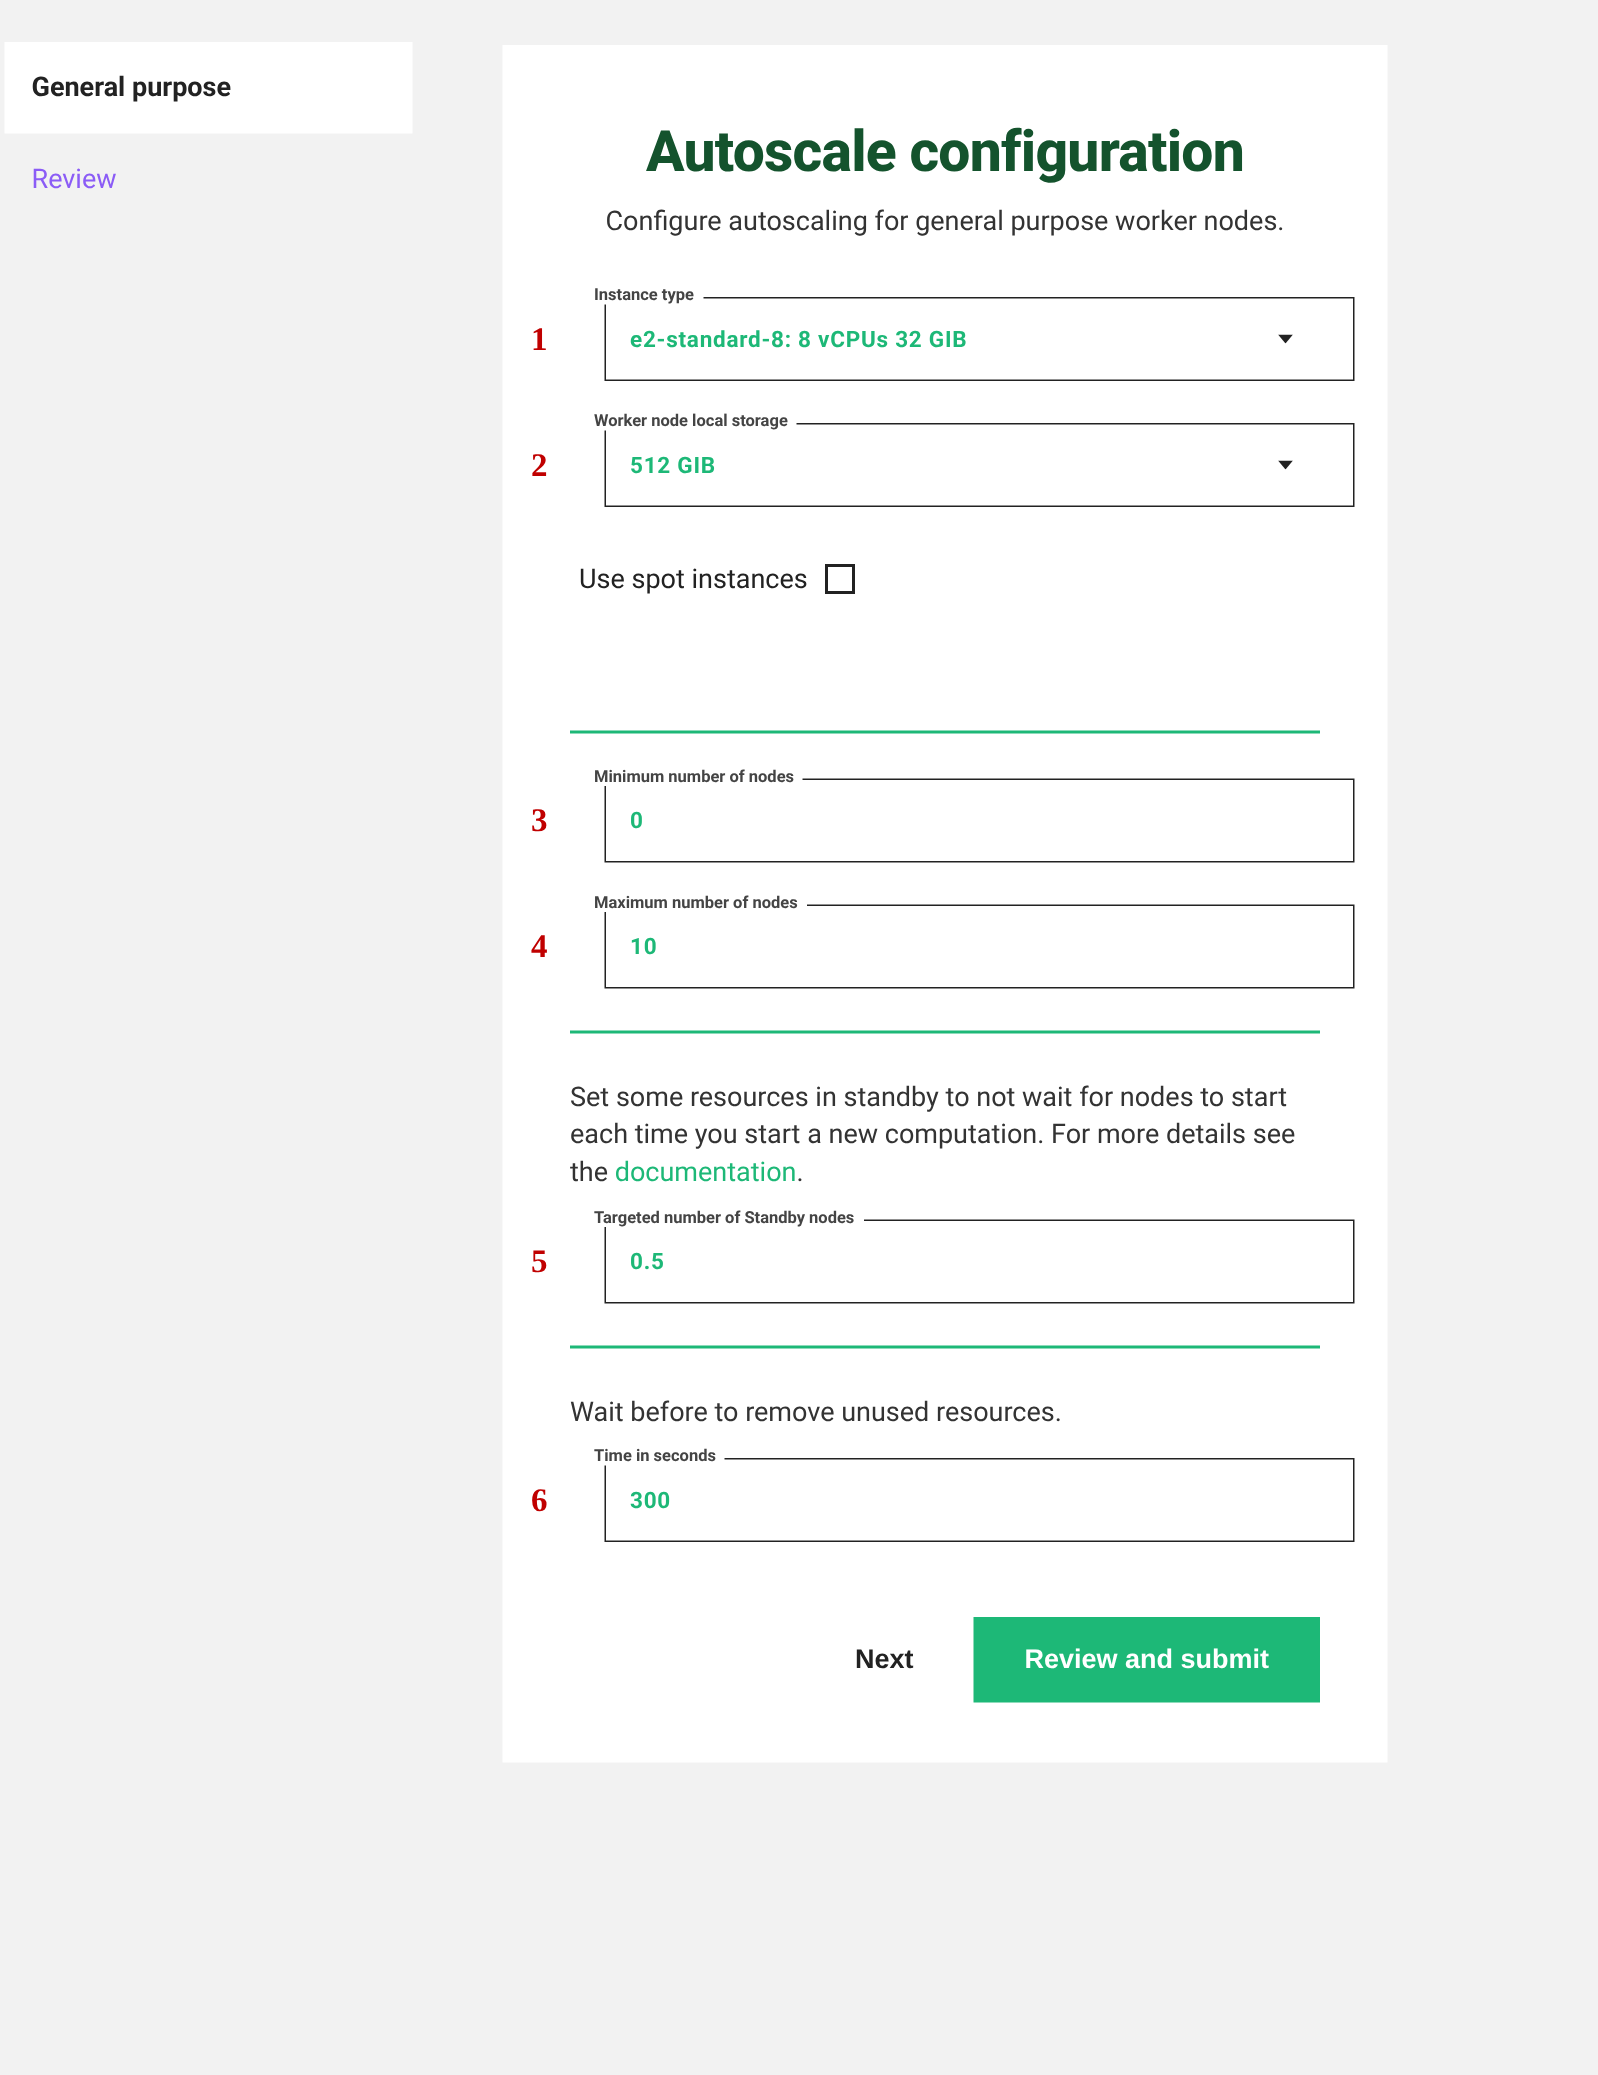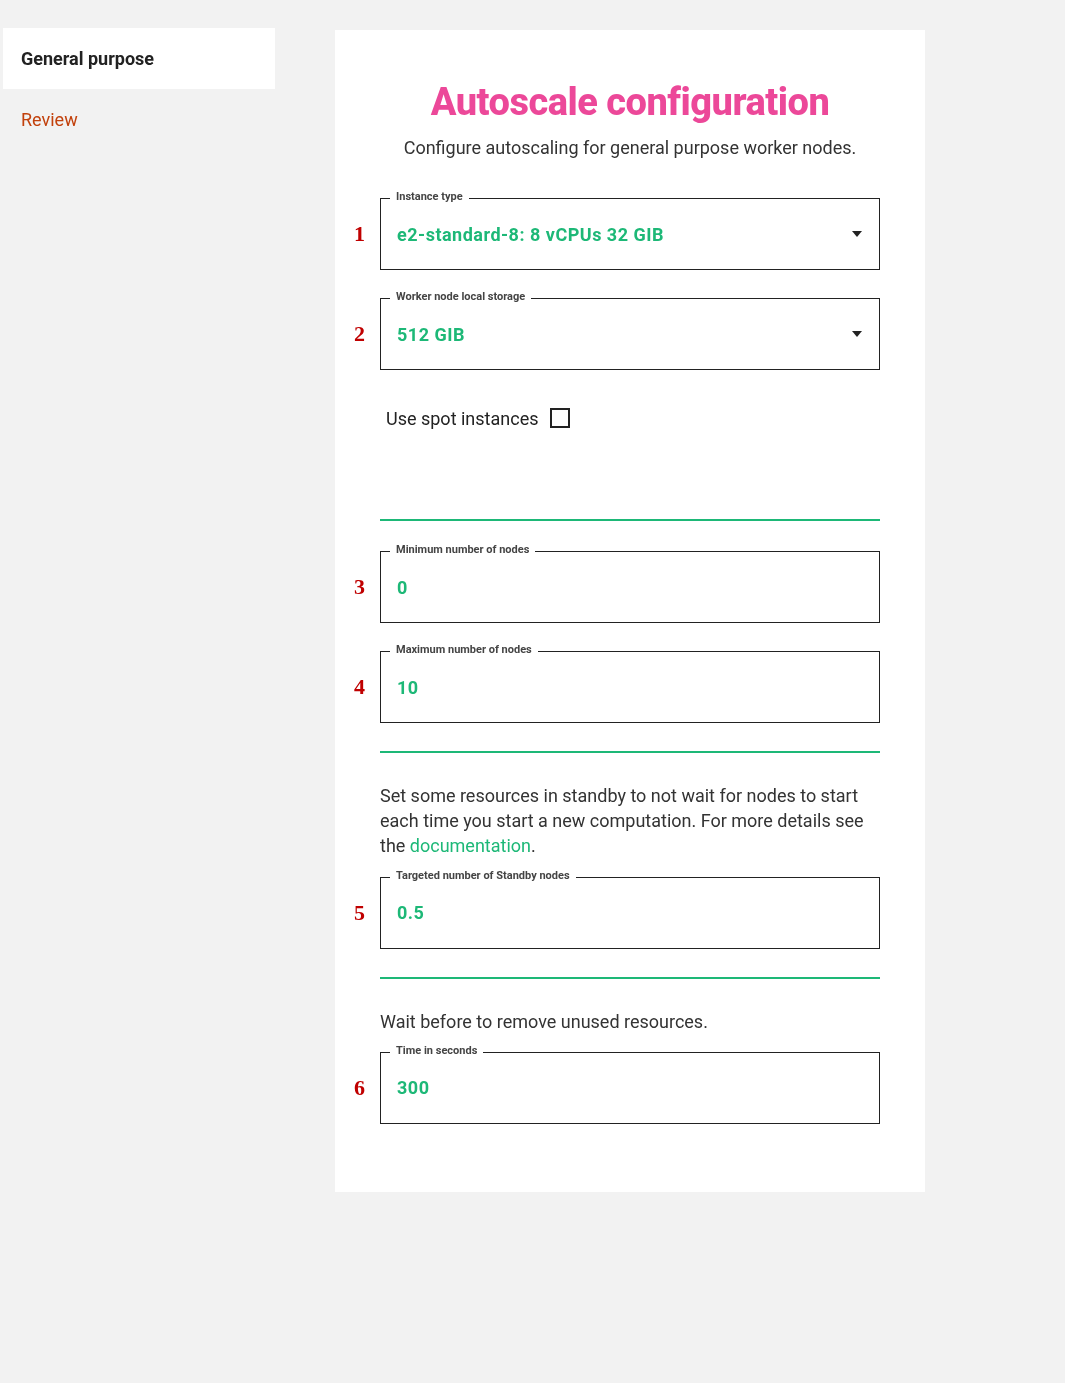--- a/index.html
+++ b/index.html
@@ -11,42 +11,42 @@
       display: flex;
     }
     .sidebar {
       width: 275px;
       padding-top: 28px;
       padding-left: 3px;
     }
     .sidebar-item {
       padding: 20px 18px;
       font-size: 18px;
-      color: #c2410c;
+      color: #8b5cf6;
       cursor: pointer;
     }
     .sidebar-item.active {
       background: #ffffff;
       font-weight: 700;
       color: #222;
     }
     .main {
       flex: 1;
       padding: 30px 140px 30px 60px;
     }
     .card {
       background: #fff;
       padding: 50px 45px 40px 45px;
       width: 100%;
     }
     .title {
       text-align: center;
       font-size: 38px;
       font-weight: 800;
-      color: #ec4899;
+      color: #14532d;
       margin-bottom: 0;
       letter-spacing: -0.5px;
     }
     .subtitle1, .subtitle2 {
       text-align: center;
       font-size: 18px;
       color: #333;
       margin-bottom: 10px;
     }
     .subtitle1 a, .standby-desc a {
@@ -69,30 +69,31 @@
       left: 10px;
       background: #fff;
       padding: 0 6px;
       font-size: 11px;
       font-weight: 700;
       color: #444;
       z-index: 2;
     }
     .field-input, .field-select {
       width: 100%;
-      height: 72px;
+      height: 56px;
       border: 1px solid #222;
       padding: 0 16px;
-      font-size: 18px;
+      font-size: 15px;
       font-weight: 700;
       color: #1db877;
       font-family: inherit;
       letter-spacing: 0.5px;
       background: #fff;
       outline: none;
+      margin-left: 23px;
     }
     .field-select {
       appearance: none;
       -webkit-appearance: none;
       cursor: pointer;
     }
     .select-arrow {
       position: absolute;
       right: 18px;
       top: 50%;
@@ -266,15 +267,19 @@
     <p class="section-desc">Wait before to remove unused resources.</p>
 
     <div class="form-row">
       <span class="annotation-num">6</span>
       <div class="field-wrapper">
         <span class="field-label">Time in seconds</span>
         <input class="field-input" type="text" value="300" style="">
       </div>
     </div>
 
+    <div class="button-row">
+      <button class="btn-next">Next</button>
+      <button class="btn-submit">Review and submit</button>
+    </div>
 
   </div>
 </main>
 
 </body></html>

